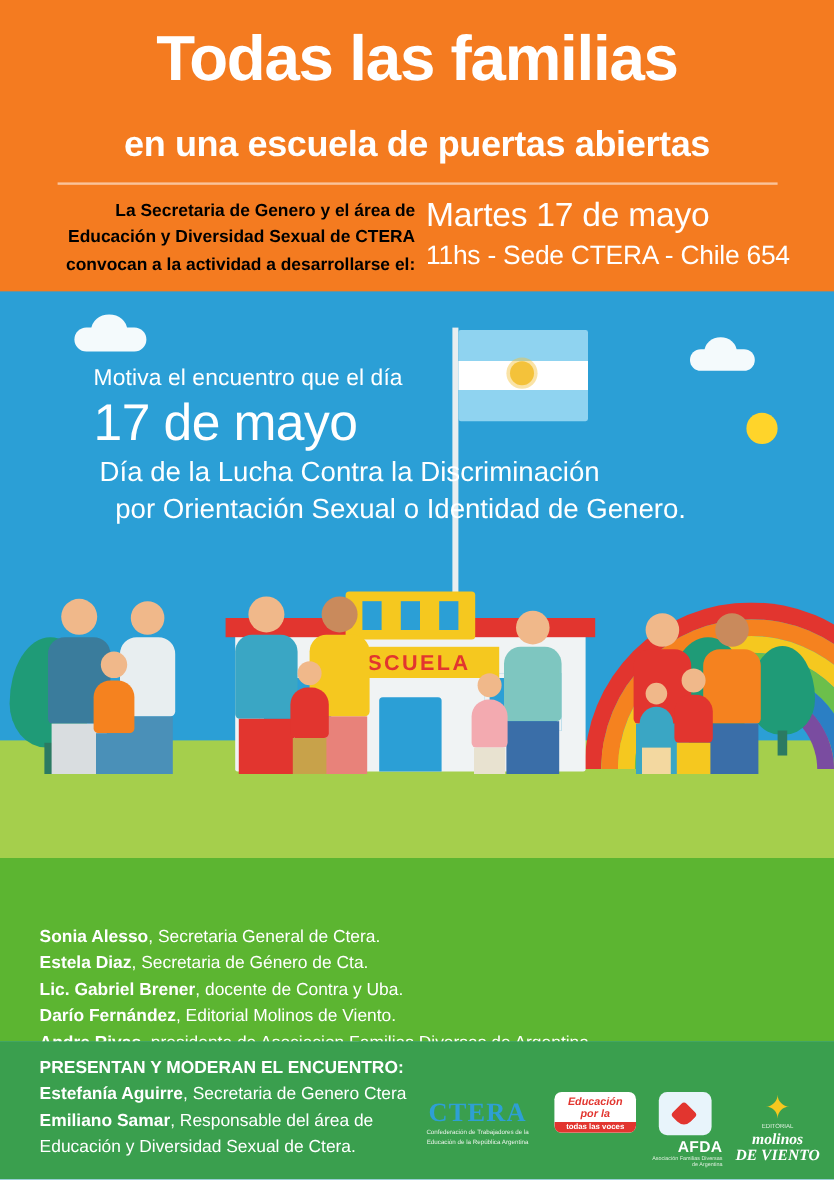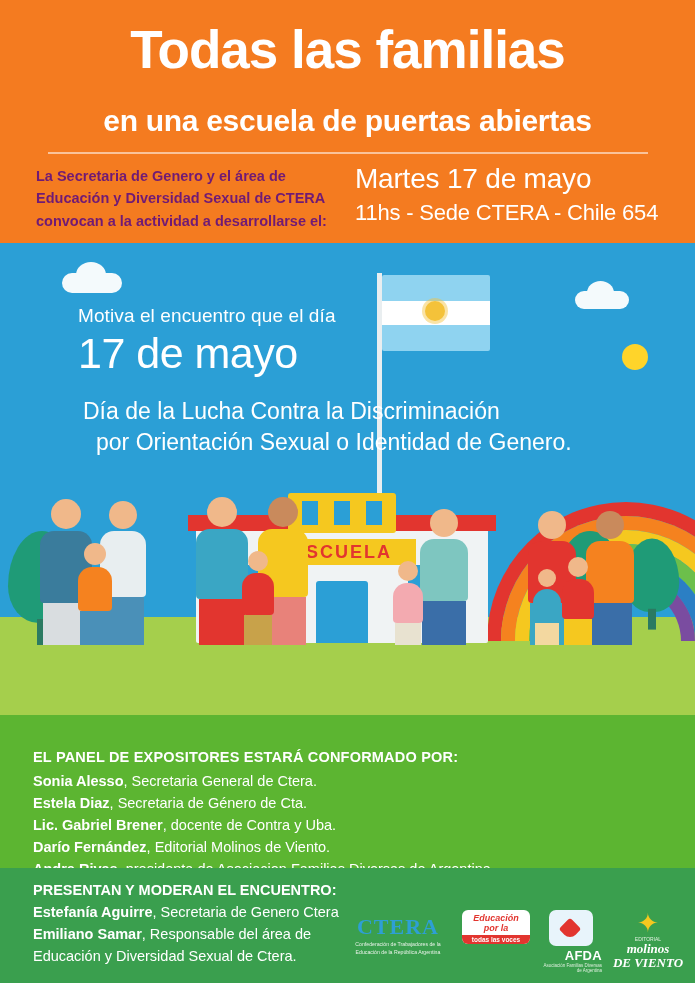--- a/index.html
+++ b/index.html
@@ -52,22 +52,22 @@
     position: absolute;
     left: 48px; top: 152px;
     width: 600px;
     height: 2px;
     background: rgba(255,255,255,0.55);
   }
   .hdr-left {
     position: absolute;
     left: 36px; top: 165px;
     width: 310px;
-    text-align: left;
-    color: #701a75;
+    text-align: right;
+    color: #000000;
     font-weight: bold;
     font-size: 14.5px;
     line-height: 1.55;
   }
   .hdr-right-1 {
     position: absolute;
     left: 355px; top: 163px;
     width: 330px;
     color: #ffffff;
     font-size: 28px;
@@ -143,21 +143,21 @@
     box-shadow: 0 0 0 3px rgba(244,194,58,0.45);
   }
 
   .msg {
     position: absolute;
     left: 78px; top: 62px;
     color: #ffffff;
   }
   .msg-l1 { font-size: 19px; letter-spacing: 0.1px; }
   .msg-l2 { font-size: 43px; margin-top: 2px; letter-spacing: -0.5px; }
-  .msg-l3 { font-size: 23px; margin-top: 20px; margin-left: 5px; }
+  .msg-l3 { font-size: 23px; margin-top: 2px; margin-left: 5px; }
   .msg-l4 { font-size: 23px; margin-top: 4px; margin-left: 18px; }
 
   
   .rainbow {
     position: absolute;
     right: -52px; bottom: 74px;
     width: 260px; height: 150px;
     overflow: hidden;
   }
   .rainbow i {
@@ -489,21 +489,20 @@
 
     <div class="msg">
       <div class="msg-l1">Motiva el encuentro que el día</div>
       <div class="msg-l2">17 de mayo</div>
       <div class="msg-l3">Día de la Lucha Contra la Discriminación</div>
       <div class="msg-l4">por Orientación Sexual o Identidad de Genero.</div>
     </div>
   </div>
 
   <div class="panel">
-    <div class="panel-title">EL PANEL DE EXPOSITORES ESTARÁ CONFORMADO POR:</div>
     <div class="speaker s0"><b>Sonia Alesso</b><span>, Secretaria General de Ctera.</span></div>
     <div class="speaker s1"><b>Estela Diaz</b><span>, Secretaria de Género de Cta.</span></div>
     <div class="speaker s2"><b>Lic. Gabriel Brener</b><span>, docente de Contra y Uba.</span></div>
     <div class="speaker s3"><b>Darío Fernández</b><span>, Editorial Molinos de Viento.</span></div>
     <div class="speaker s4"><b>Andre Rivas</b><span>, presidenta de Asociacion Familias Diversas de Argentina.</span></div>
   </div>
 
   <div class="footer">
     <div class="footer-title">PRESENTAN Y MODERAN EL ENCUENTRO:</div>
     <div class="footer-line fl0"><b>Estefanía Aguirre</b><span>, Secretaria de Genero Ctera</span></div>

